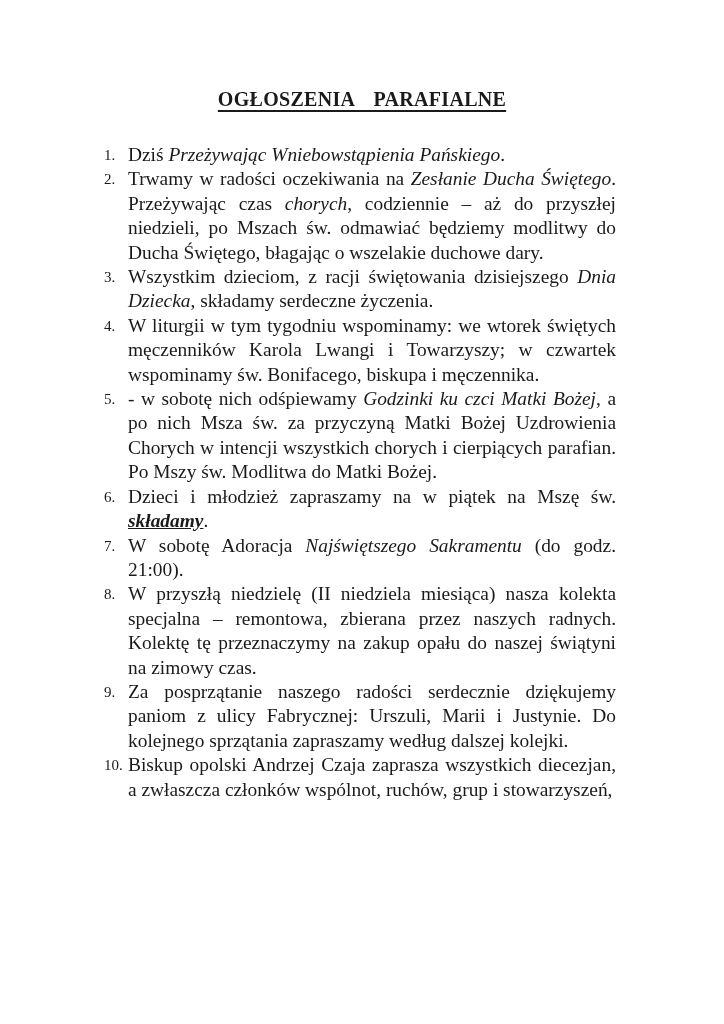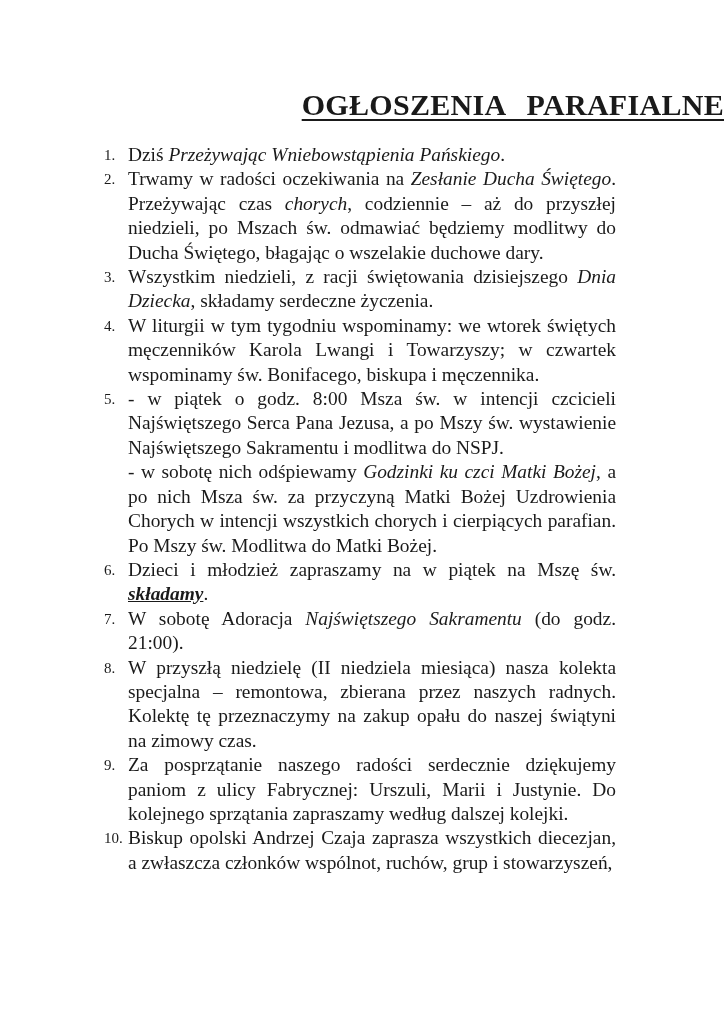--- a/index.html
+++ b/index.html
@@ -1,19 +1,19 @@
 <!DOCTYPE html>
 <html><head>
 <meta charset="utf-8">
 <style>
   html, body { margin:0; padding:0; background:#ffffff; }
   body { width:724px; height:1024px; position:relative; overflow:hidden;
          font-family:"Liberation Serif", serif; color:#1a1a1a; }
-  .title { position:absolute; top:88px; left:0; width:724px; text-align:right;
-           font-weight:bold; font-size:30px; text-decoration:underline;
+  .title { position:absolute; top:88px; left:0; width:724px; text-align:center;
+           font-weight:bold; font-size:20px; text-decoration:underline;
            text-decoration-thickness:2px; text-underline-offset:4px; letter-spacing:0.3px; word-spacing:14px; }
   .list { position:absolute; top:143px; left:104px; width:512px; margin:0; padding:0; list-style:none; }
   .item { position:relative; padding-left:24px; font-size:19.4px; line-height:24.4px; text-align:justify; }
   .num { position:absolute; left:0; top:0; font-size:15px; line-height:24.4px; }
   .para { display:block; text-align:justify; text-align-last:left; }
   i { font-style:italic; }
   .bu { font-weight:bold; font-style:italic; text-decoration:underline; }
 </style>
 </head>
 <body>
@@ -23,29 +23,28 @@
     <li class="item">
       <span class="num">1.</span>
       <span class="para"><span>Dziś </span><i>Przeżywając Wniebowstąpienia Pańskiego</i><span>.</span></span>
     </li>
     <li class="item">
       <span class="num">2.</span>
       <span class="para"><span>Trwamy w radości oczekiwania na </span><i>Zesłanie Ducha Świętego</i><span>. Przeżywając czas </span><i>chorych</i><span>, codziennie – aż do przyszłej niedzieli, po Mszach św. odmawiać będziemy modlitwy do Ducha Świętego, błagając o wszelakie duchowe dary.</span></span>
     </li>
     <li class="item">
       <span class="num">3.</span>
-      <span class="para"><span>Wszystkim niedzieli, z racji świętowania dzisiejszego </span><i>Dnia Dziecka</i><span>, składamy serdeczne życzenia.</span></span>
+      <span class="para"><span>Wszystkim dzieciom, z racji świętowania dzisiejszego </span><i>Dnia Dziecka</i><span>, składamy serdeczne życzenia.</span></span>
     </li>
     <li class="item">
       <span class="num">4.</span>
       <span class="para"><span>W liturgii w tym tygodniu wspominamy: we wtorek świętych męczenników Karola Lwangi i Towarzyszy; w czwartek wspominamy św. Bonifacego, biskupa i męczennika.</span></span>
     </li>
     <li class="item">
       <span class="num">5.</span>
-      <span class="para"><span>- w piątek o godz. 8:00 Msza św. w intencji czcicieli Najświętszego Serca Pana Jezusa, a po Mszy św. wystawienie Najświętszego Sakramentu i modlitwa do NSPJ.</span></span>
       <span class="para"><span>- w sobotę nich odśpiewamy </span><i>Godzinki ku czci Matki Bożej</i><span>, a po nich Msza św. za przyczyną Matki Bożej Uzdrowienia Chorych w intencji wszystkich chorych i cierpiących parafian. Po Mszy św. Modlitwa do Matki Bożej.</span></span>
     </li>
     <li class="item">
       <span class="num">6.</span>
       <span class="para"><span>Dzieci i młodzież zapraszamy na w piątek na Mszę św. </span><span class="bu">składamy</span><span>.</span></span>
     </li>
     <li class="item">
       <span class="num">7.</span>
       <span class="para"><span>W sobotę Adoracja </span><i>Najświętszego Sakramentu</i><span> (do godz. 21:00).</span></span>
     </li>

